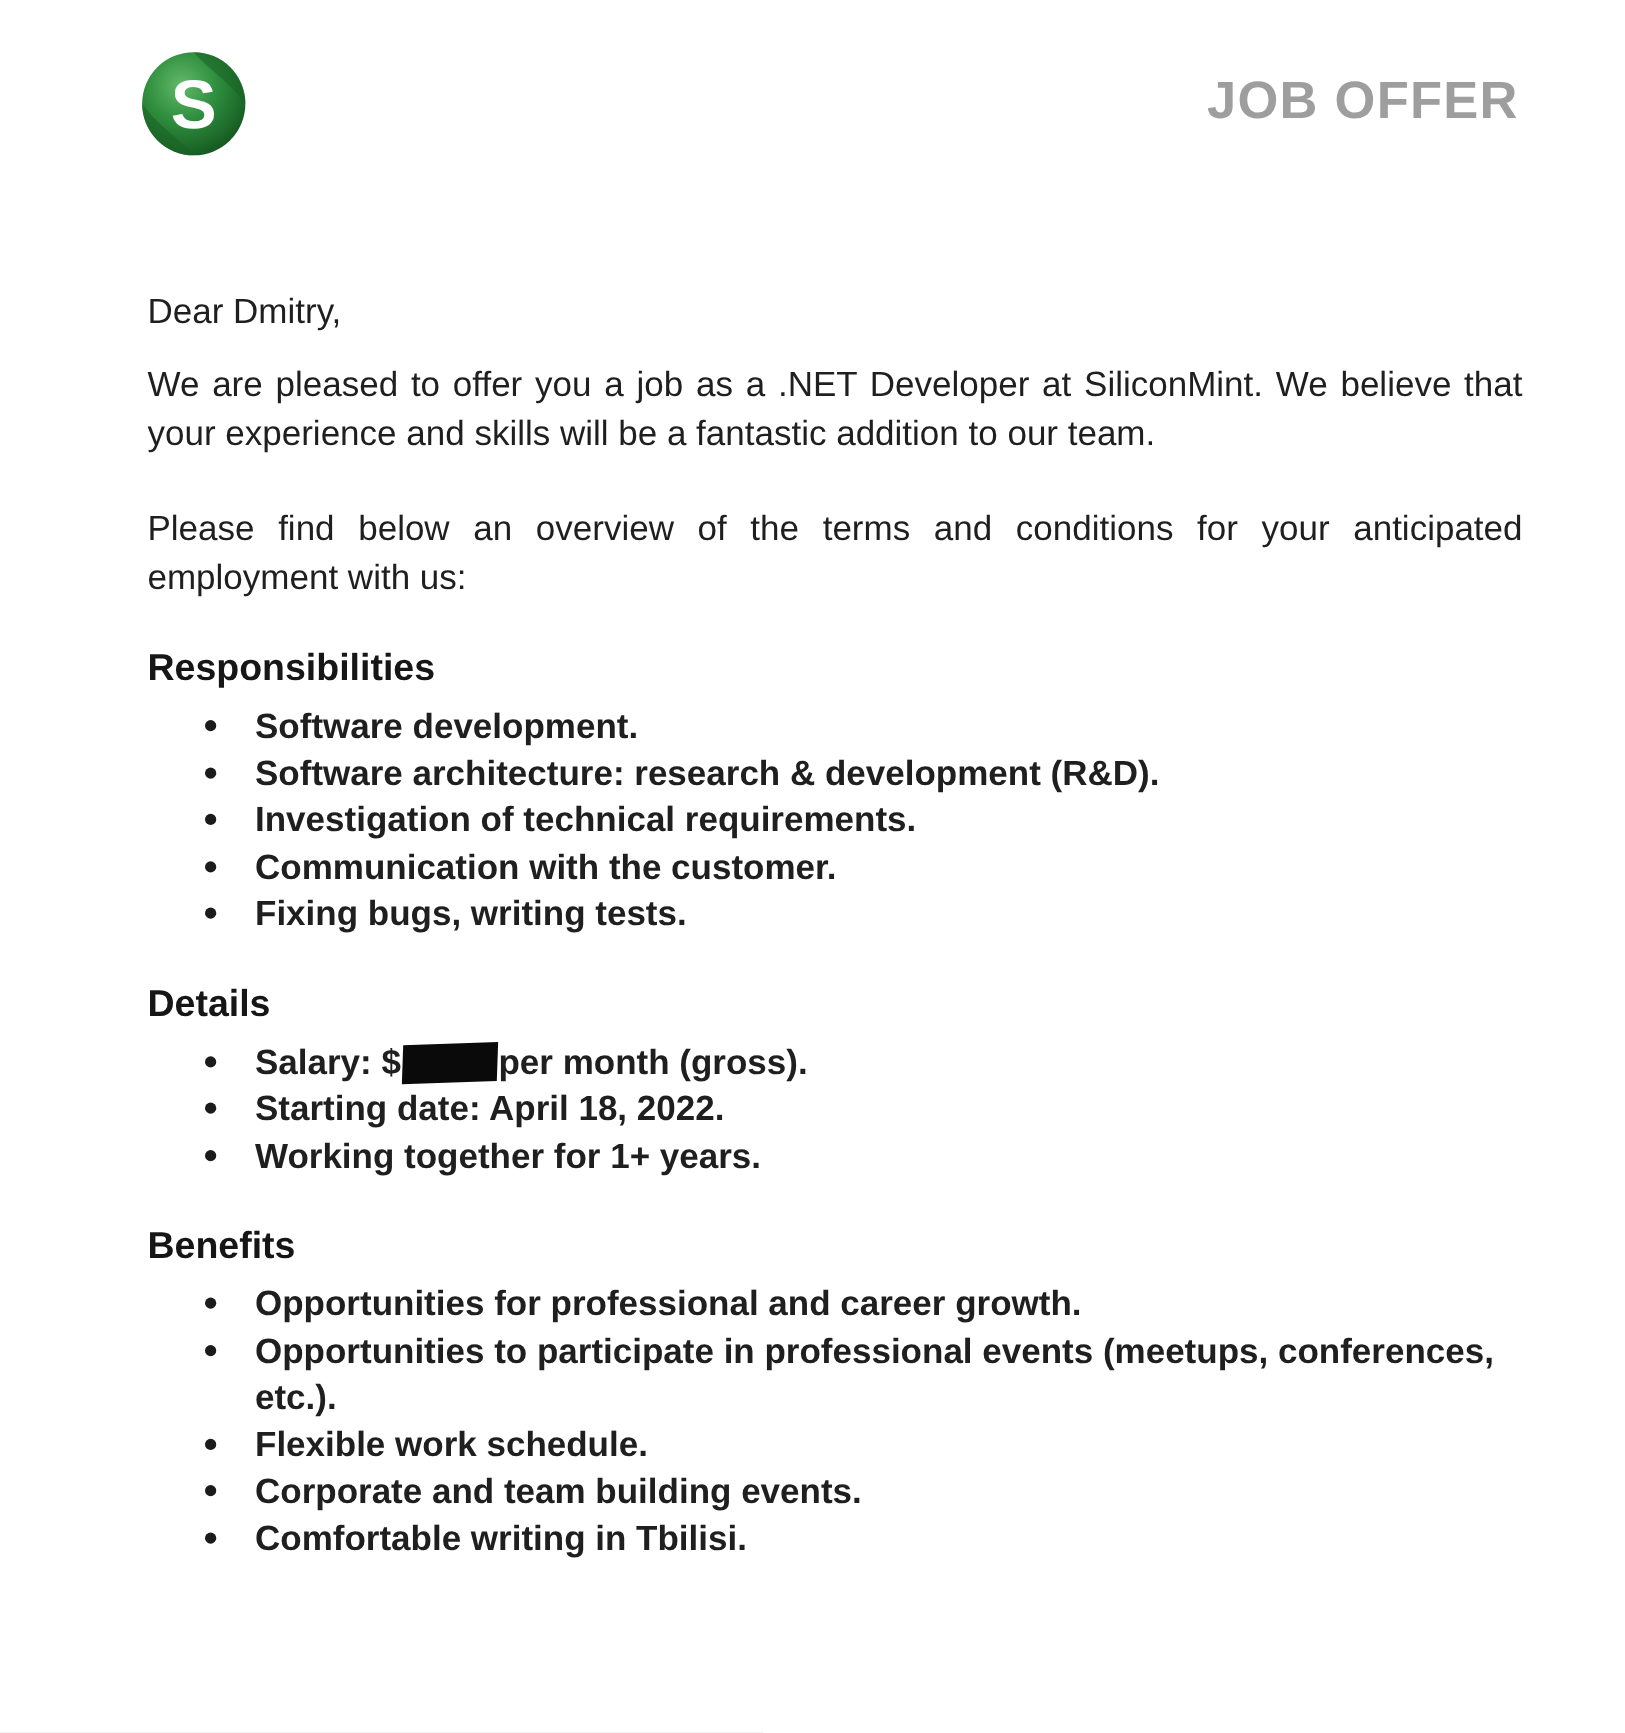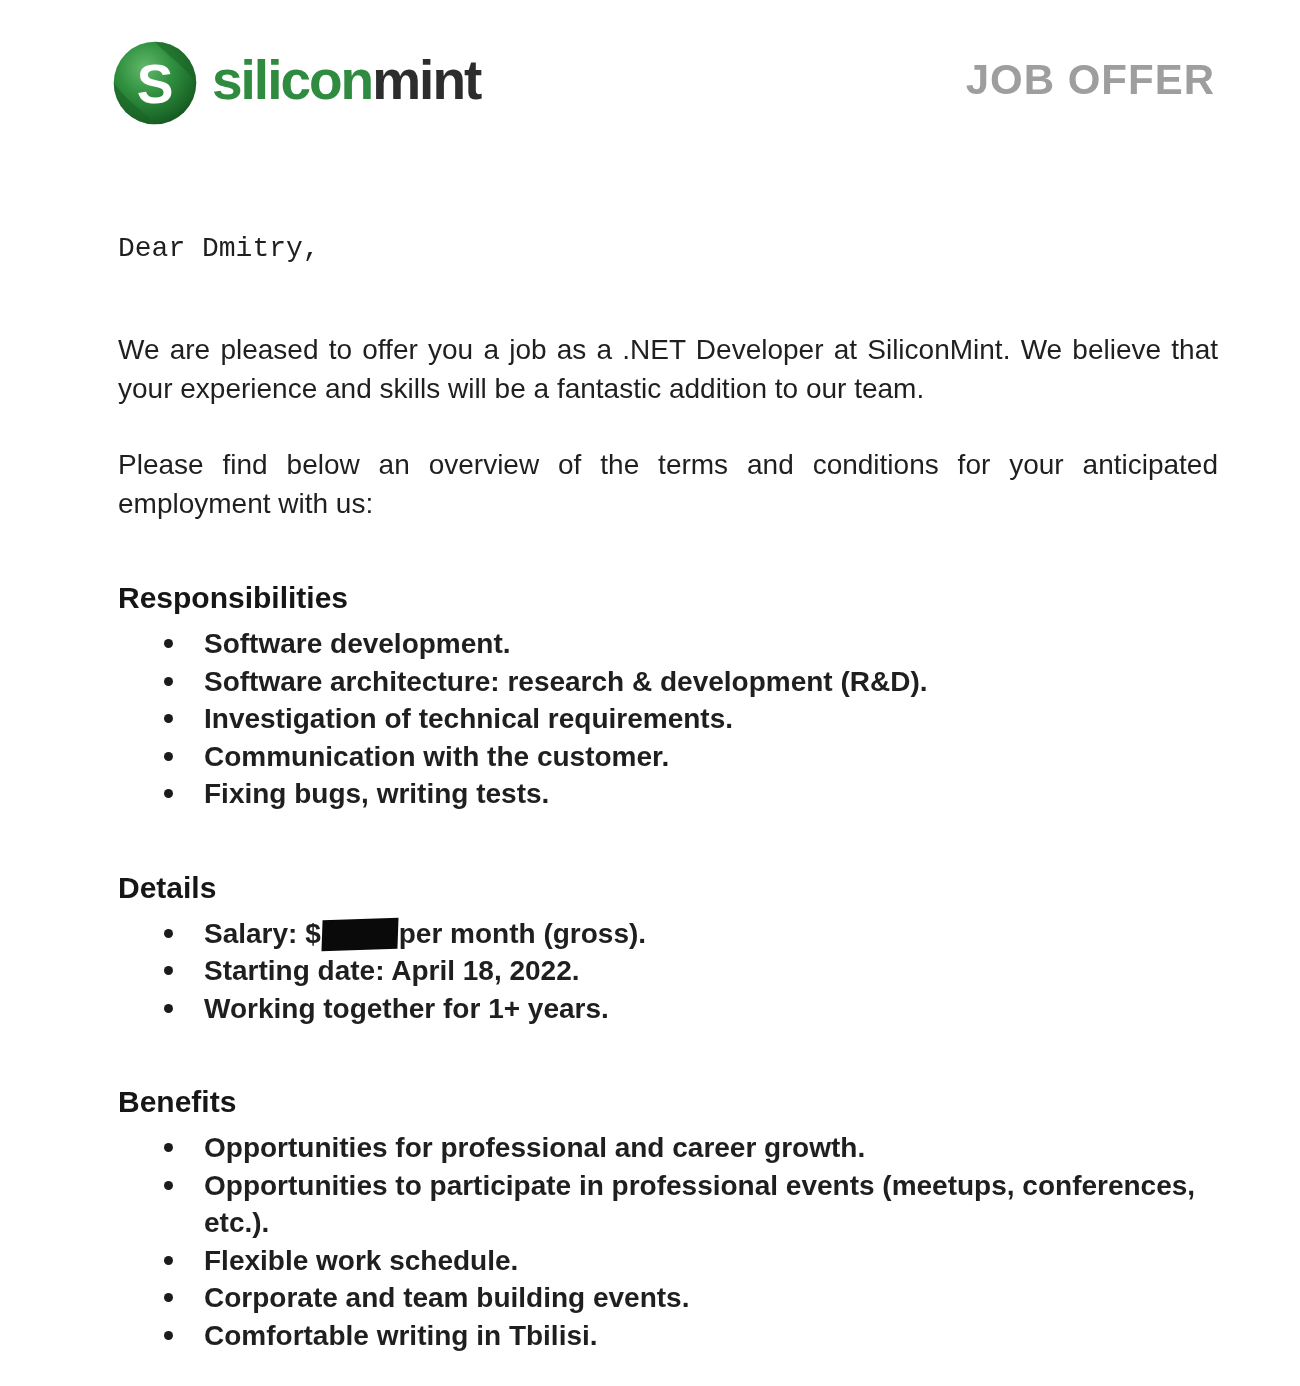--- a/index.html
+++ b/index.html
@@ -46,32 +46,31 @@
     margin-top: -6px;
   }
 
   
   .letter { padding: 0 82px 0 118px; }
 
   .salutation {
     margin-top: 104px;
     font-size: 28px;
     line-height: 38px;
-    font-family: Liberation Mono, monospace;
   }
 
   .para {
-    margin-top: 62px;
+    margin-top: 20px;
     font-size: 28px;
     line-height: 39px;
     text-align: justify;
   }
   .para.second { margin-top: 37px; }
 
-  .doc-section { margin-top: 57px; }
+  .doc-section { margin-top: 36px; }
   .section-heading {
     font-size: 30px;
     font-weight: bold;
     line-height: 36px;
     color: #161616;
   }
   .bullet-list {
     list-style: none;
     margin-top: 9px;
     font-weight: bold;
@@ -117,23 +116,20 @@
             <stop offset="45%" stop-color="#2f8f3f"></stop>
             <stop offset="80%" stop-color="#1d6b2a"></stop>
             <stop offset="100%" stop-color="#14521f"></stop>
           </radialGradient>
         </defs>
         <circle cx="50" cy="50" r="48" fill="url(#sphereGrad)"></circle>
         <path d="M50 2 A48 48 0 0 1 98 50 C 82 28 66 20 50 2 Z" fill="#196225" opacity="0.55"></path>
         <path d="M50 98 A48 48 0 0 1 2 50 C 18 72 34 80 50 98 Z" fill="#196225" opacity="0.55"></path>
         <text x="50" y="73" text-anchor="middle" font-size="64" font-weight="bold" font-family="Liberation Sans, sans-serif" fill="#ffffff">S</text>
       </svg>
-      <div class="logo-word">
-        <span class="primary" style="color: rgb(46, 139, 63);">silicon</span><span class="secondary" style="color: rgb(45, 45, 45);">mint</span>
-      </div>
     </div>
     <div class="doc-type" style="color: rgb(158, 158, 158);">JOB OFFER</div>
   </div>
 
   <div class="letter">
     <p class="salutation">Dear Dmitry,</p>
 
     <p class="para first">We are pleased to offer you a job as a .NET Developer at SiliconMint. We believe that your experience and skills will be a fantastic addition to our team.</p>
     <p class="para second">Please find below an overview of the terms and conditions for your anticipated employment with us:</p>
 

